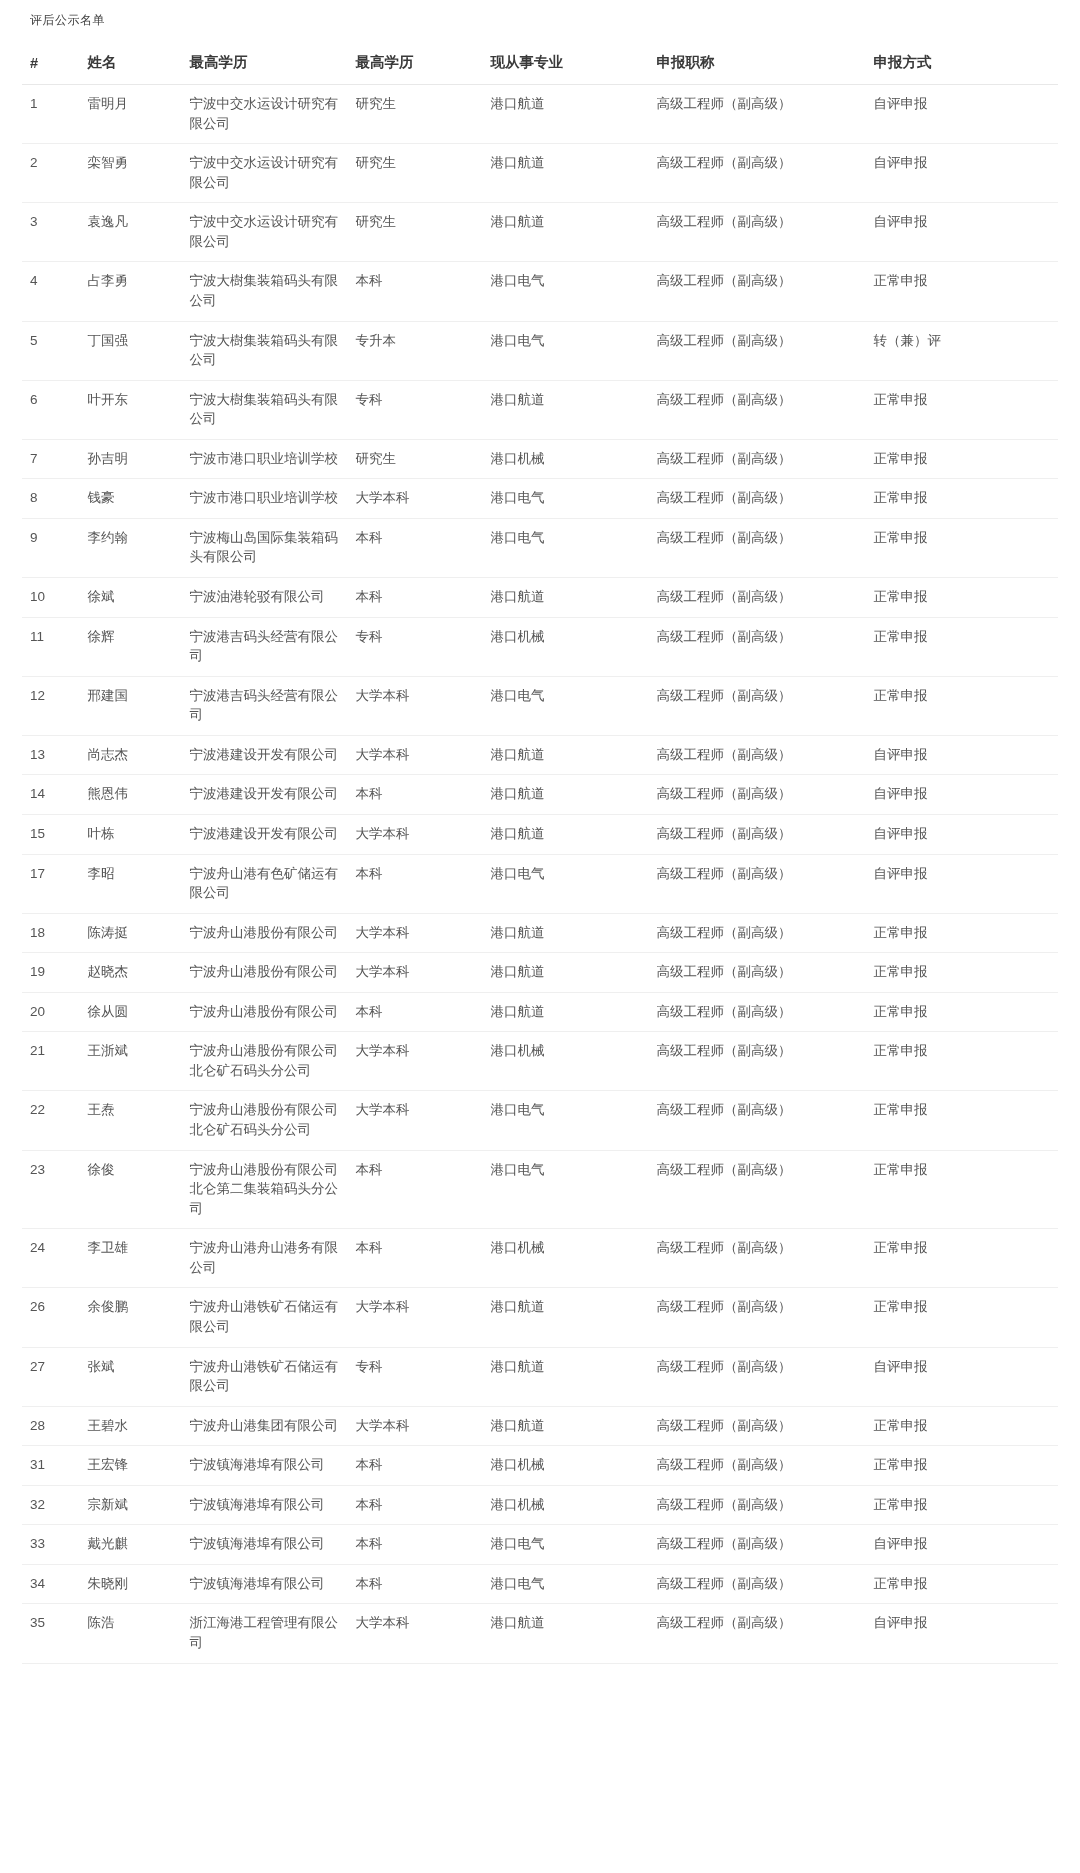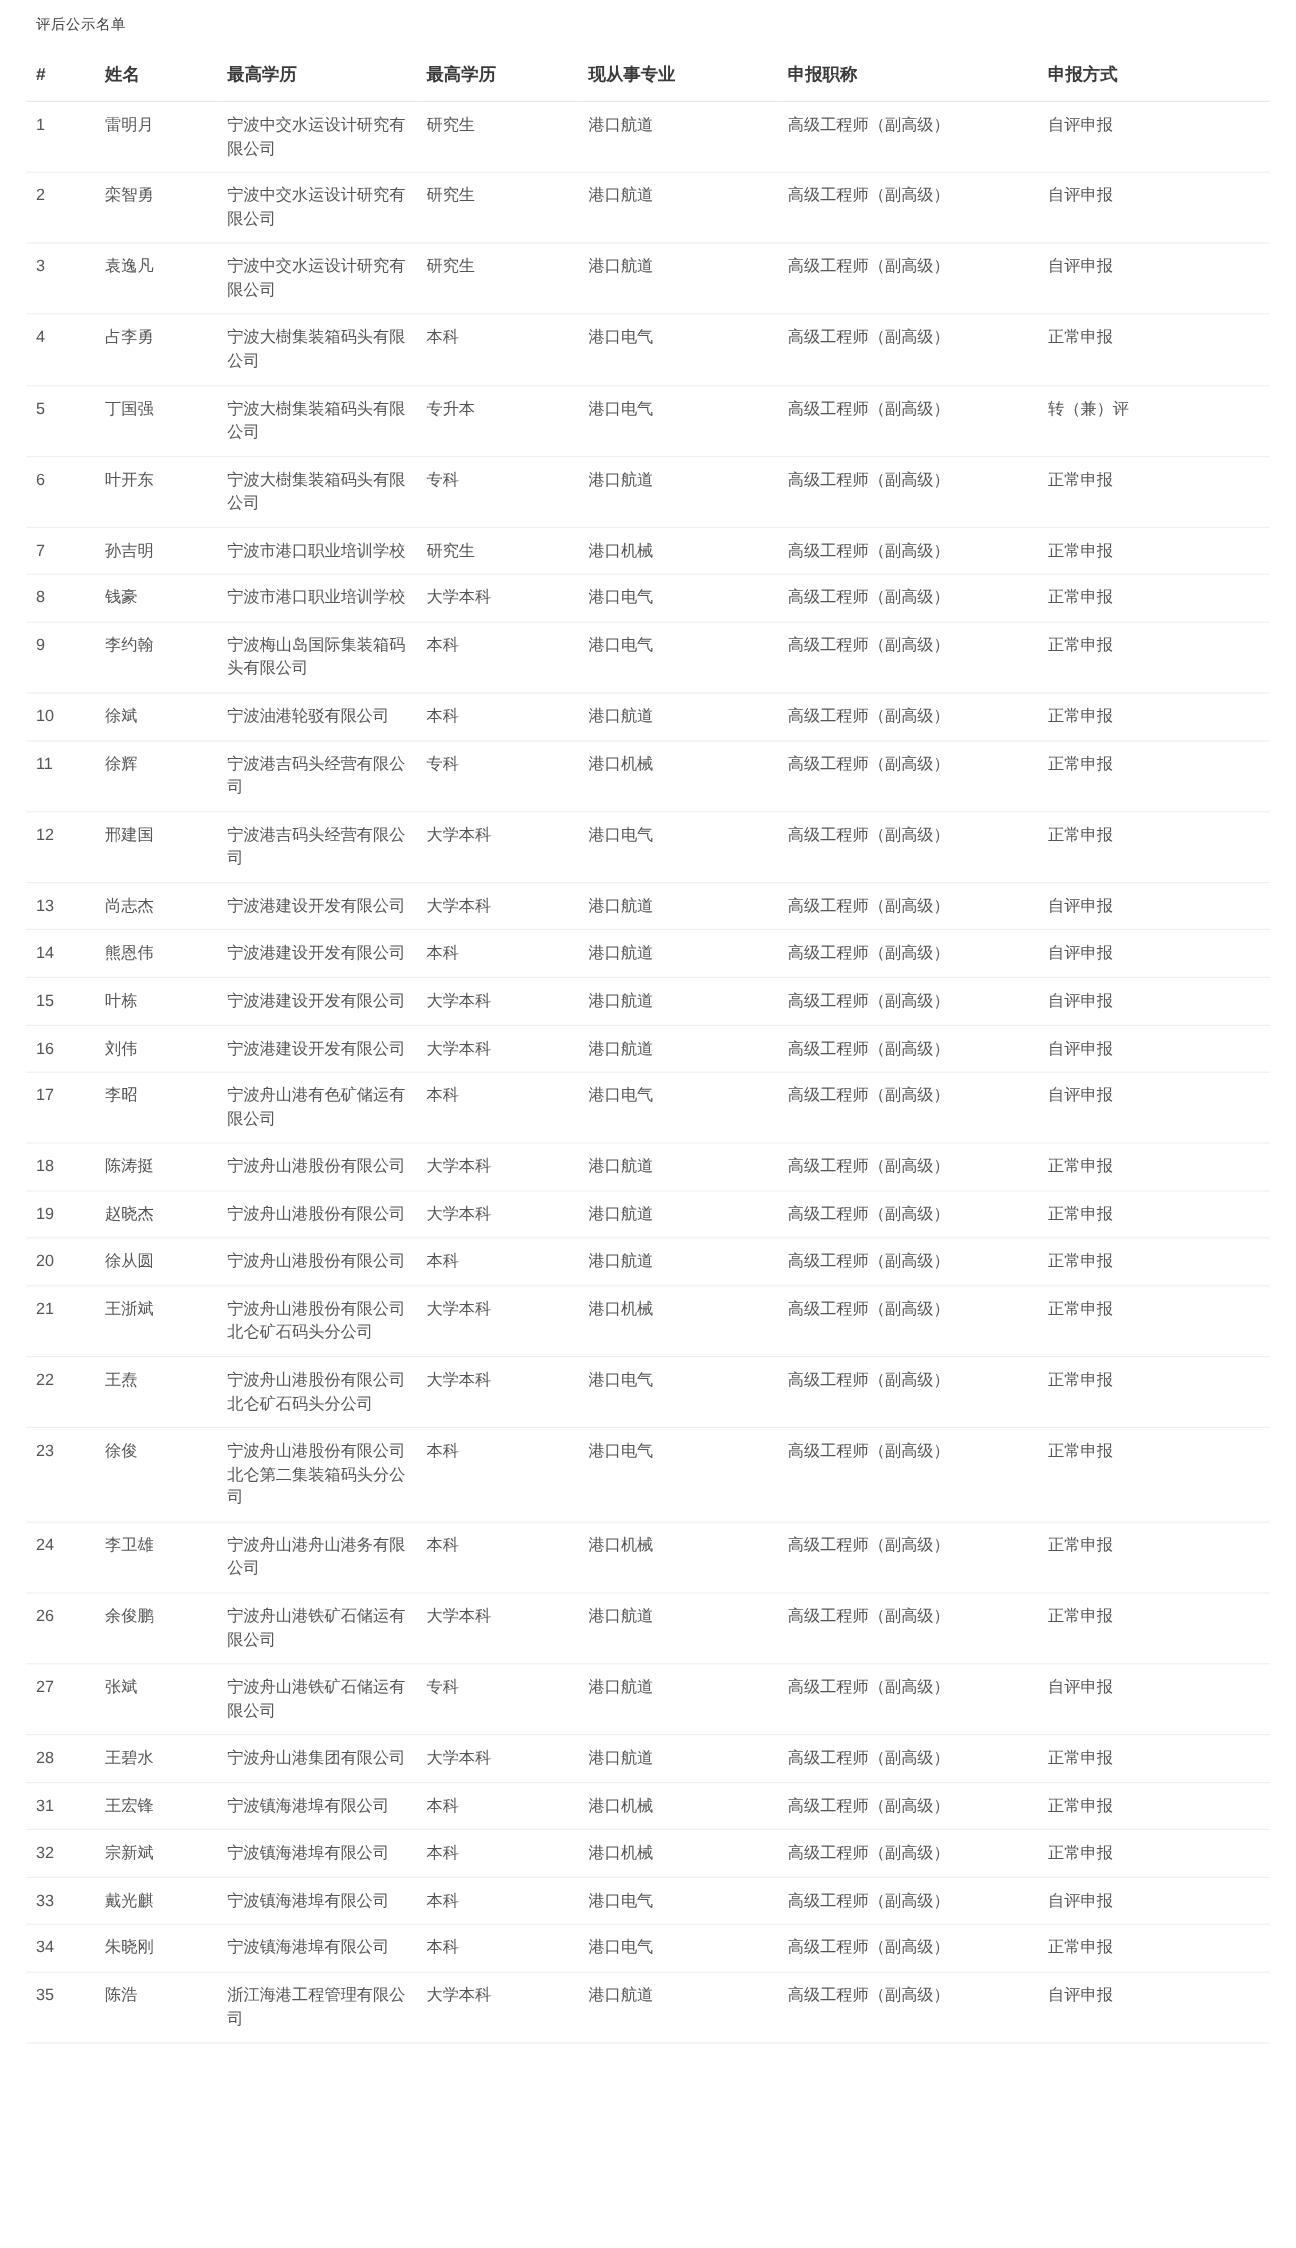--- a/index.html
+++ b/index.html
@@ -223,29 +223,20 @@
         <tr>
           <td class="idx">15</td>
           <td class="name">叶栋</td>
           <td>宁波港建设开发有限公司</td>
           <td>大学本科</td>
           <td>港口航道</td>
           <td>高级工程师（副高级）</td>
           <td>自评申报</td>
         </tr>
         <tr>
-          <td class="idx">16</td>
-          <td class="name">刘伟</td>
-          <td>宁波港建设开发有限公司</td>
-          <td>大学本科</td>
-          <td>港口航道</td>
-          <td>高级工程师（副高级）</td>
-          <td>自评申报</td>
-        </tr>
-        <tr>
           <td class="idx">17</td>
           <td class="name">李昭</td>
           <td>宁波舟山港有色矿储运有限公司</td>
           <td>本科</td>
           <td>港口电气</td>
           <td>高级工程师（副高级）</td>
           <td>自评申报</td>
         </tr>
         <tr>
           <td class="idx">18</td>

